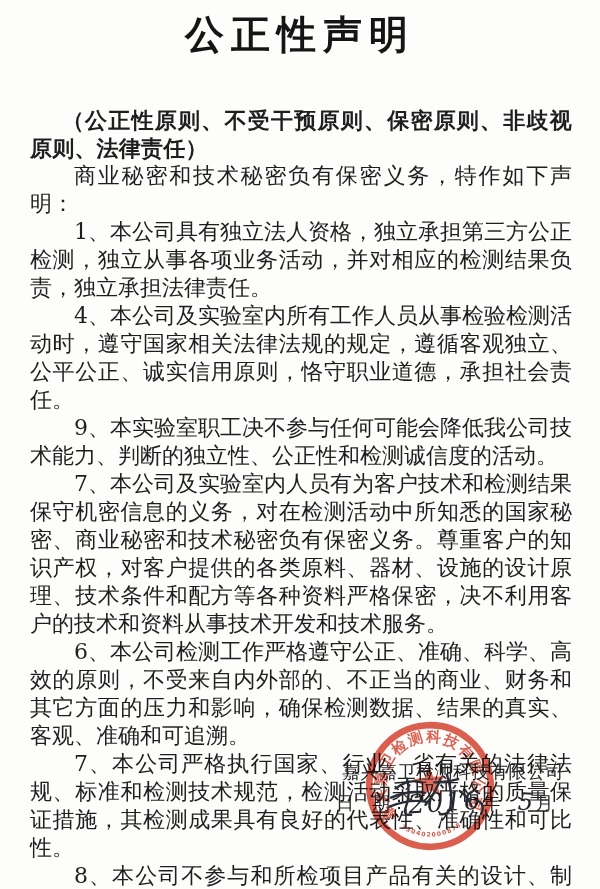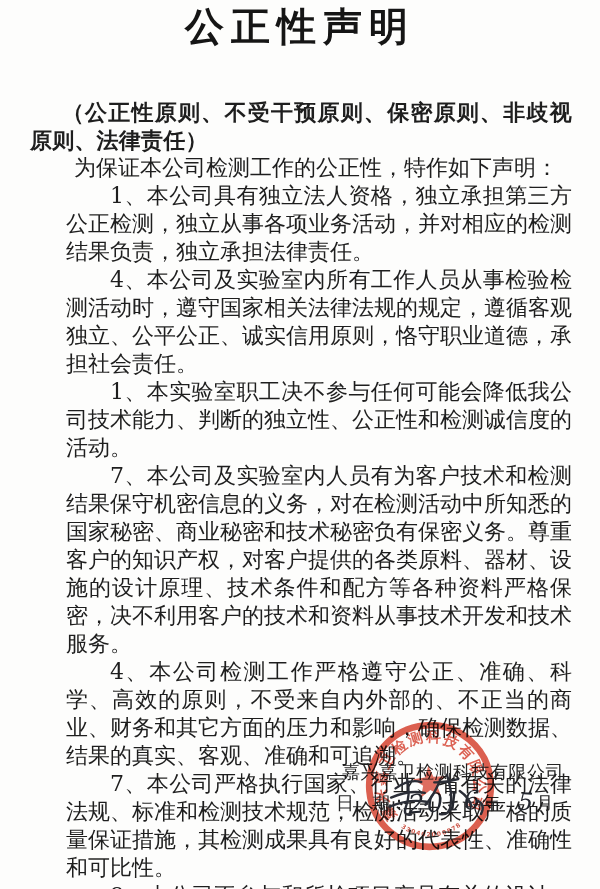--- a/index.html
+++ b/index.html
@@ -10,20 +10,21 @@
     position: relative;
     width: 600px;
     height: 889px;
     margin: 0 auto;
     background: #fdfdfc;
     color: #1d1d1d;
     overflow: hidden;
   }
 
   .doc-title {
+    padding-top: 8px;
     text-align: center;
     font-size: 39px;
     font-weight: 700;
     letter-spacing: 7px;
     color: #151515;
   }
 
   .doc-body {
     margin: 44px 28px 0 30px;
     font-size: 22px;
@@ -34,21 +35,21 @@
   }
 
   .principles-line {
     font-weight: 700;
     text-indent: 1.45em;
     letter-spacing: 0.2px;
   }
 
   .intro-line { text-indent: 2em; }
 
-  .doc-body p.body-paragraph { text-indent: 2em; margin-left: 36px; }
+  .doc-body p.body-paragraph { text-indent: 2em; }
 
   .signature-block {
     position: absolute;
     left: 336px;
     top: 757px;
     width: 240px;
     font-size: 18px;
     line-height: 30px;
     color: #232323;
     z-index: 4;
@@ -87,33 +88,33 @@
 </style>
 </head>
 <body>
 
 <div class="page">
 
   <h1 class="doc-title">公正性声明</h1>
 
   <div class="doc-body">
     <p class="principles-line">（公正性原则、不受干预原则、保密原则、非歧视原则、法律责任）</p>
-    <p class="intro-line">为保证本公司检测工作的公正性，特作如下声明：</p>
+    <p class="intro-line">商业秘密和技术秘密负有保密义务，特作如下声明：</p>
 
     <div>
 
         <p class="body-paragraph">1、本公司具有独立法人资格，独立承担第三方公正检测，独立从事各项业务活动，并对相应的检测结果负责，独立承担法律责任。</p>
 
         <p class="body-paragraph">4、本公司及实验室内所有工作人员从事检验检测活动时，遵守国家相关法律法规的规定，遵循客观独立、公平公正、诚实信用原则，恪守职业道德，承担社会责任。</p>
 
-        <p class="body-paragraph">1、本实验室职工决不参与任何可能会降低我公司技术能力、判断的独立性、公正性和检测诚信度的活动。</p>
+        <p class="body-paragraph">9、本实验室职工决不参与任何可能会降低我公司技术能力、判断的独立性、公正性和检测诚信度的活动。</p>
 
         <p class="body-paragraph">7、本公司及实验室内人员有为客户技术和检测结果保守机密信息的义务，对在检测活动中所知悉的国家秘密、商业秘密和技术秘密负有保密义务。尊重客户的知识产权，对客户提供的各类原料、器材、设施的设计原理、技术条件和配方等各种资料严格保密，决不利用客户的技术和资料从事技术开发和技术服务。</p>
 
-        <p class="body-paragraph">4、本公司检测工作严格遵守公正、准确、科学、高效的原则，不受来自内外部的、不正当的商业、财务和其它方面的压力和影响，确保检测数据、结果的真实、客观、准确和可追溯。</p>
+        <p class="body-paragraph">6、本公司检测工作严格遵守公正、准确、科学、高效的原则，不受来自内外部的、不正当的商业、财务和其它方面的压力和影响，确保检测数据、结果的真实、客观、准确和可追溯。</p>
 
         <p class="body-paragraph">7、本公司严格执行国家、行业、省有关的法律法规、标准和检测技术规范，检测活动采取严格的质量保证措施，其检测成果具有良好的代表性、准确性和可比性。</p>
 
 
         <p class="body-paragraph">8、本公司不参与和所检项目产品有关的设计、制造、监理、安装、使用或者维护活动。</p>
       </div>
   </div>
 
   <div class="signature-block">
     <div class="signature-company">嘉兴嘉卫检测科技有限公司</div>

